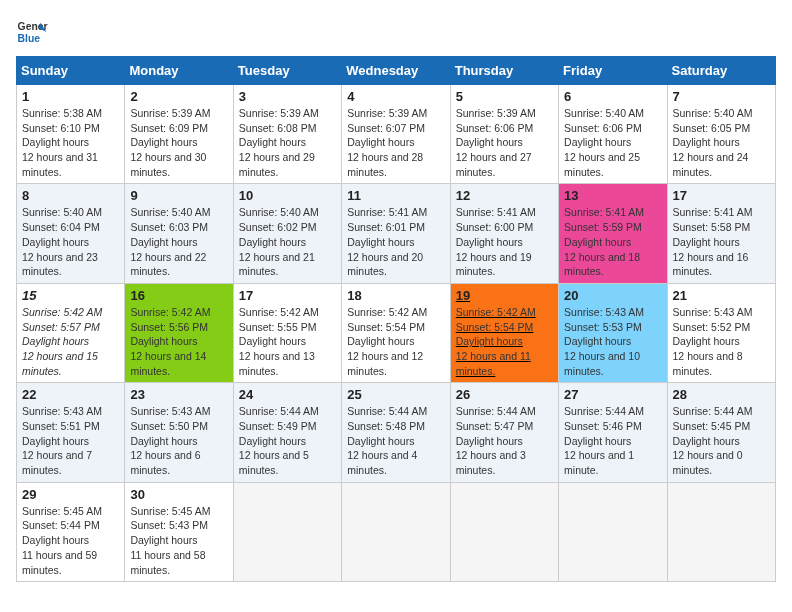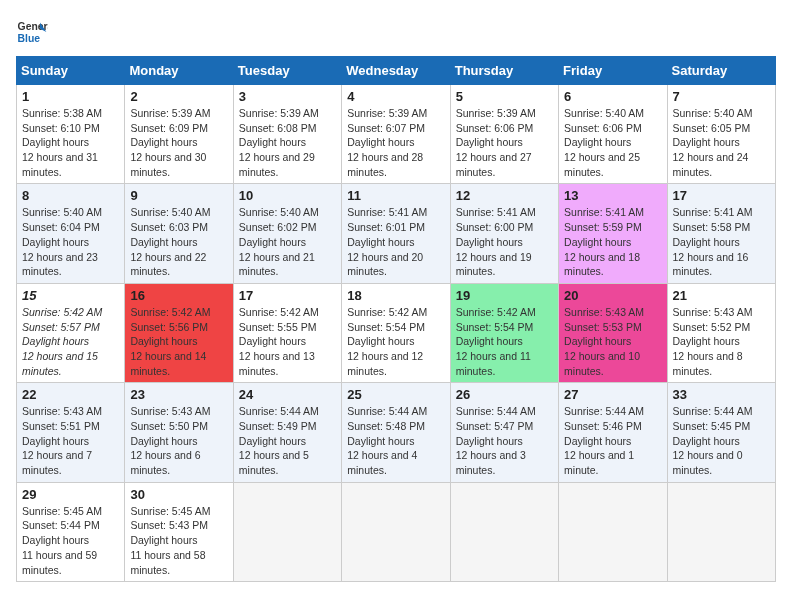--- a/index.html
+++ b/index.html
@@ -155,51 +155,51 @@
           <div class="day-info">Sunrise: 5:40 AM<br>Sunset: 6:02 PM<br>Daylight hours<br>12 hours and 21 minutes.</div>
         </td>
         <td style="background: rgb(238, 243, 250);">
           <span class="day-num">11</span>
           <div class="day-info">Sunrise: 5:41 AM<br>Sunset: 6:01 PM<br>Daylight hours<br>12 hours and 20 minutes.</div>
         </td>
         <td style="background: rgb(238, 243, 250);">
           <span class="day-num">12</span>
           <div class="day-info">Sunrise: 5:41 AM<br>Sunset: 6:00 PM<br>Daylight hours<br>12 hours and 19 minutes.</div>
         </td>
-        <td style="background: #f0abfc;">
+        <td style="background: #ec4899;">
           <span class="day-num">13</span>
           <div class="day-info">Sunrise: 5:41 AM<br>Sunset: 5:59 PM<br>Daylight hours<br>12 hours and 18 minutes.</div>
         </td>
         <td style="background: rgb(238, 243, 250);">
           <span class="day-num">17</span>
           <div class="day-info">Sunrise: 5:41 AM<br>Sunset: 5:58 PM<br>Daylight hours<br>12 hours and 16 minutes.</div>
         </td>
       </tr>
       <tr style="background-color: rgb(255, 255, 255);">
         <td style="background: rgb(255, 255, 255); font-style: italic;">
           <span class="day-num">15</span>
           <div class="day-info">Sunrise: 5:42 AM<br>Sunset: 5:57 PM<br>Daylight hours<br>12 hours and 15 minutes.</div>
         </td>
-        <td style="background: #ef4444; margin-top: 12px;">
+        <td style="background: #84cc16; margin-top: 12px;">
           <span class="day-num">16</span>
           <div class="day-info">Sunrise: 5:42 AM<br>Sunset: 5:56 PM<br>Daylight hours<br>12 hours and 14 minutes.</div>
         </td>
         <td style="background: rgb(255, 255, 255);">
           <span class="day-num">17</span>
           <div class="day-info">Sunrise: 5:42 AM<br>Sunset: 5:55 PM<br>Daylight hours<br>12 hours and 13 minutes.</div>
         </td>
         <td style="background: rgb(255, 255, 255);">
           <span class="day-num">18</span>
           <div class="day-info">Sunrise: 5:42 AM<br>Sunset: 5:54 PM<br>Daylight hours<br>12 hours and 12 minutes.</div>
         </td>
-        <td style="background: #86efac;">
+        <td style="background: #f97316; text-decoration: underline;">
           <span class="day-num">19</span>
           <div class="day-info">Sunrise: 5:42 AM<br>Sunset: 5:54 PM<br>Daylight hours<br>12 hours and 11 minutes.</div>
         </td>
-        <td style="background: #ec4899; margin-left: 40px;">
+        <td style="background: #7dd3fc; margin-left: 40px;">
           <span class="day-num">20</span>
           <div class="day-info">Sunrise: 5:43 AM<br>Sunset: 5:53 PM<br>Daylight hours<br>12 hours and 10 minutes.</div>
         </td>
         <td style="background: rgb(255, 255, 255); margin-left: 31px;">
           <span class="day-num">21</span>
           <div class="day-info">Sunrise: 5:43 AM<br>Sunset: 5:52 PM<br>Daylight hours<br>12 hours and 8 minutes.</div>
         </td>
       </tr>
       <tr style="background-color: rgb(238, 242, 248);">
         <td style="background: rgb(238, 243, 250);">
@@ -220,21 +220,21 @@
         </td>
         <td style="background: rgb(238, 243, 250);">
           <span class="day-num">26</span>
           <div class="day-info">Sunrise: 5:44 AM<br>Sunset: 5:47 PM<br>Daylight hours<br>12 hours and 3 minutes.</div>
         </td>
         <td style="background: rgb(238, 243, 250);">
           <span class="day-num">27</span>
           <div class="day-info">Sunrise: 5:44 AM<br>Sunset: 5:46 PM<br>Daylight hours<br>12 hours and 1 minute.</div>
         </td>
         <td style="background: rgb(238, 243, 250);">
-          <span class="day-num">33</span>
+          <span class="day-num">28</span>
           <div class="day-info">Sunrise: 5:44 AM<br>Sunset: 5:45 PM<br>Daylight hours<br>12 hours and 0 minutes.</div>
         </td>
       </tr>
       <tr style="background-color: rgb(255, 255, 255); padding-left: 14px;">
         <td style="background: rgb(255, 255, 255);">
           <span class="day-num">29</span>
           <div class="day-info">Sunrise: 5:45 AM<br>Sunset: 5:44 PM<br>Daylight hours<br>11 hours and 59 minutes.</div>
         </td>
         <td style="background: rgb(255, 255, 255);">
           <span class="day-num">30</span>

